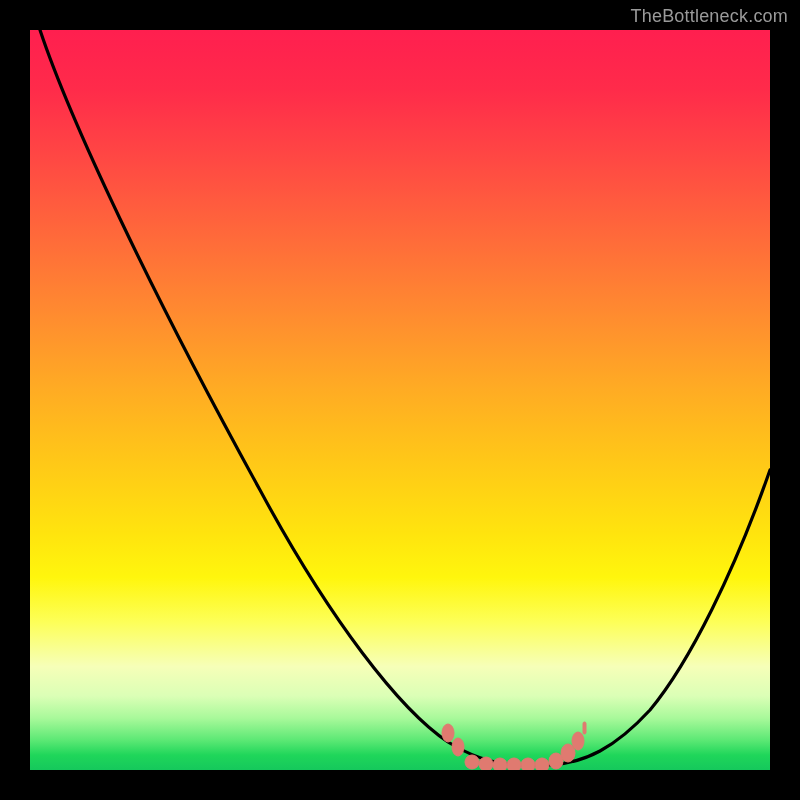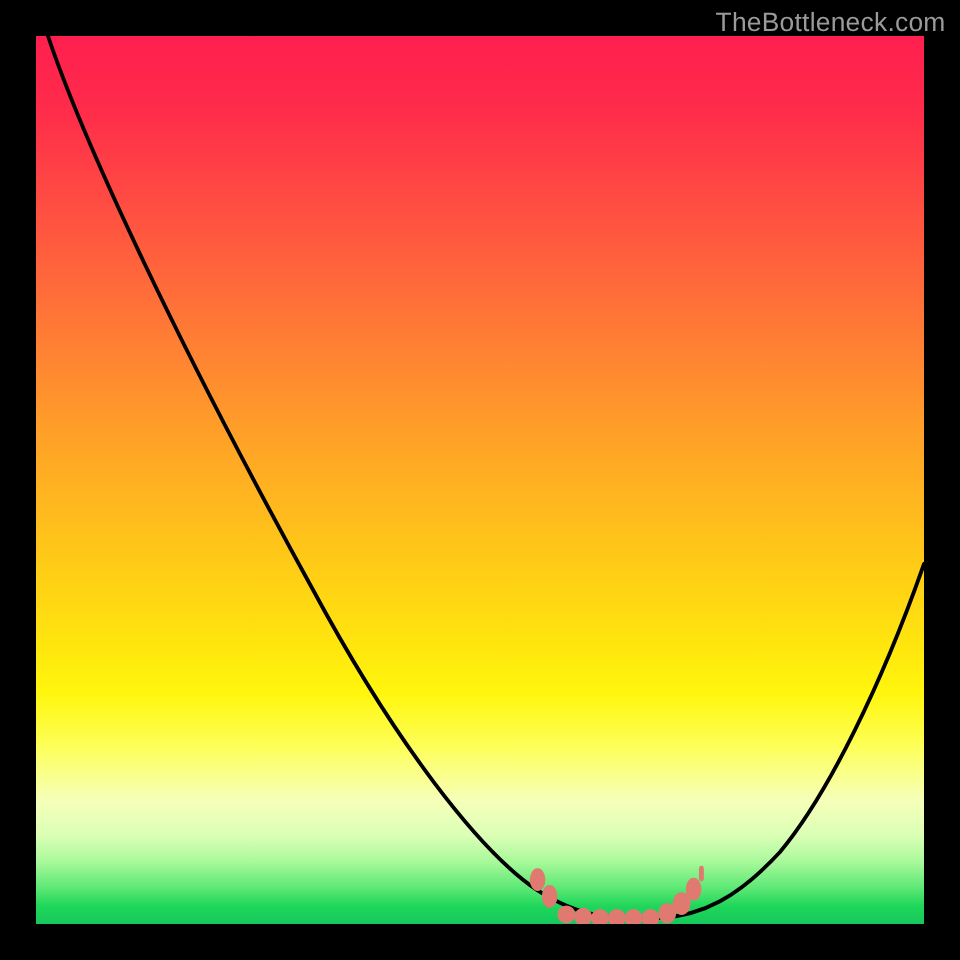--- a/index.html
+++ b/index.html
@@ -43,21 +43,21 @@
       #5be874 96%,
       #1fd65a 98%,
       #15c85c 100%
     );
   }
   .watermark {
     position: absolute;
     top: 6px;
     right: 12px;
     color: #9a9a9a;
-    font-size: 22px;
+    font-size: 18px;
     font-weight: 500;
     letter-spacing: 0.2px;
     user-select: none;
   }
   svg.curves {
     position: absolute;
     top: 0;
     left: 0;
     width: 740px;
     height: 740px;

